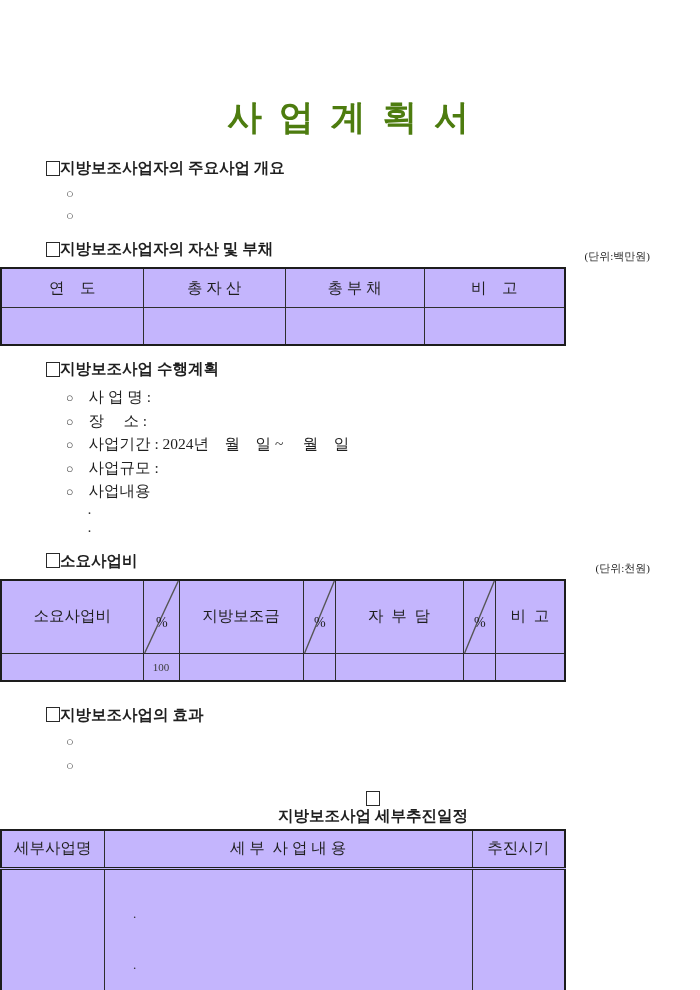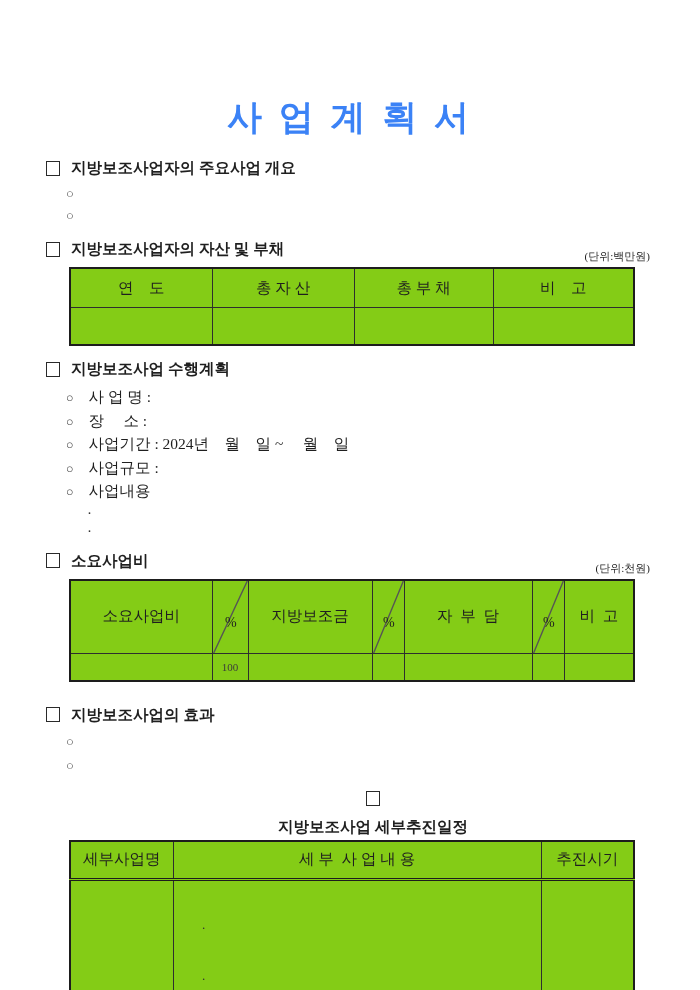--- a/index.html
+++ b/index.html
@@ -11,24 +11,24 @@
     font-family:"Liberation Serif","DejaVu Serif",serif;
     overflow:hidden;
   }
   .title {
     margin:0; padding-top:96px;
     text-align:center;
     font-size:35px; line-height:44px;
     font-weight:600;
     letter-spacing:4px;
     white-space:pre;
-    color:#3b82f6;
+    color:#4d7c0f;
   }
   .sec {
-    display:flex; align-items:center; gap:11px;
+    display:flex; align-items:center; 
     margin-left:46px;
     font-size:15.5px; line-height:19px;
     font-weight:bold;
     white-space:pre;
   }
   .chk {
     flex:0 0 auto;
     width:12px; height:13px;
     border:1.6px solid #2a2a2a;
     background:#ffffff;
@@ -45,23 +45,22 @@
   .unit {
     text-align:right;
     padding-right:50px;
     font-size:11px; line-height:14px;
     margin-top:-9px;
     white-space:pre;
   }
   table {
     border-collapse:collapse;
     table-layout:fixed;
-    margin-left:69px;
     border:2px solid #1d1d1d;
-    background:#84cc16;
+    background:#c4b5fd;
   }
   th, td {
     border:1px solid #2e2e2e;
     font-weight:normal;
     font-size:15.5px;
     text-align:center;
     vertical-align:middle;
     padding:0;
     white-space:pre;
     overflow:hidden;

